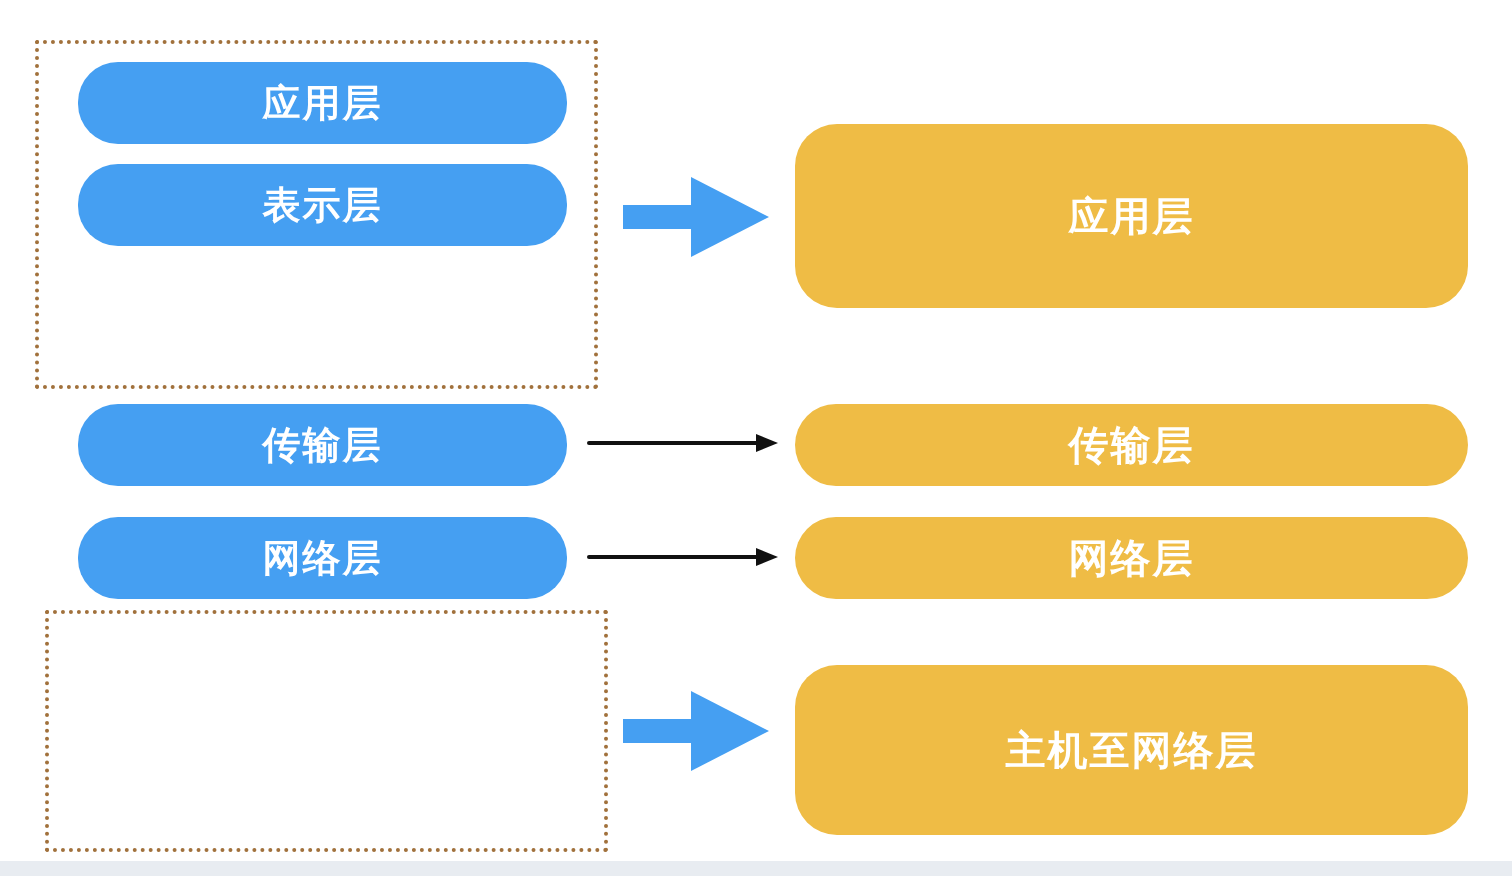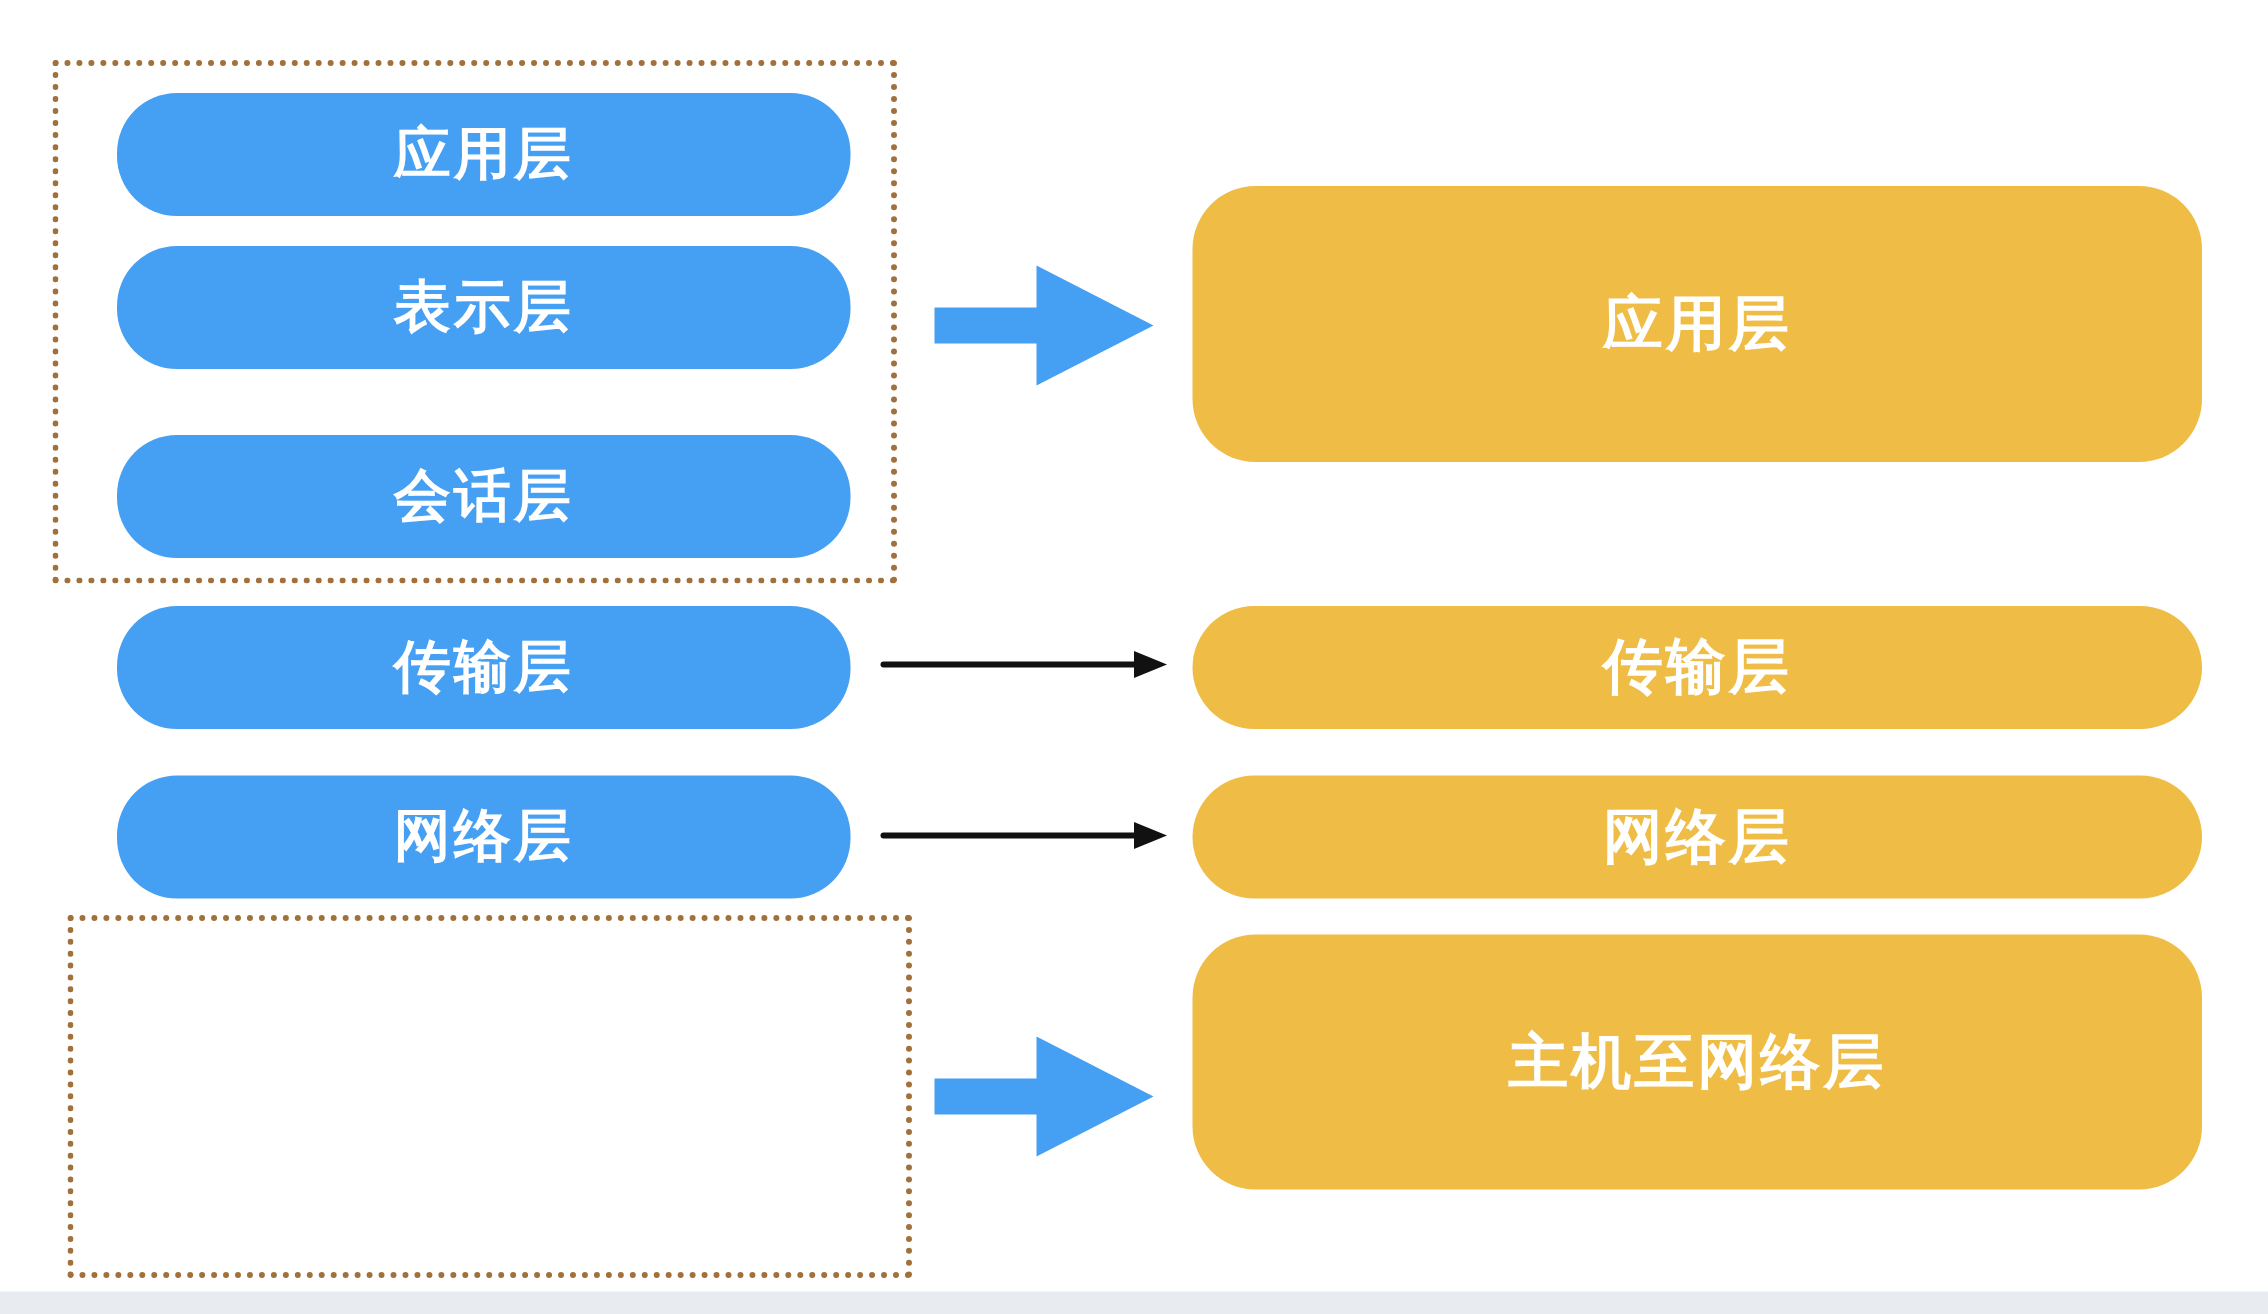--- a/index.html
+++ b/index.html
@@ -59,28 +59,27 @@
 </head>
 <body>
 
 <div class="canvas">
 
   <div class="group g1"></div>
   <div class="group g2"></div>
 
   <div class="layer-box osi-box" style="top:62px">应用层</div>
   <div class="layer-box osi-box" style="top:164px">表示层</div>
-  <div class="layer-box osi-box" style="top:290px">会话层</div>
   <div class="layer-box osi-box" style="top:404px">传输层</div>
   <div class="layer-box osi-box" style="top:517px">网络层</div>
 
   <div class="layer-box tcp-box" style="top:124px;height:184px">应用层</div>
   <div class="layer-box tcp-box" style="top:404px;height:82px">传输层</div>
   <div class="layer-box tcp-box" style="top:517px;height:82px">网络层</div>
-  <div class="layer-box tcp-box" style="top:623px;height:170px">主机至网络层</div>
+  <div class="layer-box tcp-box" style="top:665px;height:170px">主机至网络层</div>
 
   <div class="blue-arrow" style="left:623px;top:177px">
     <div class="shaft"></div>
     <div class="head"></div>
   </div>
   <div class="blue-arrow" style="left:623px;top:691px">
     <div class="shaft"></div>
     <div class="head"></div>
   </div>
 

